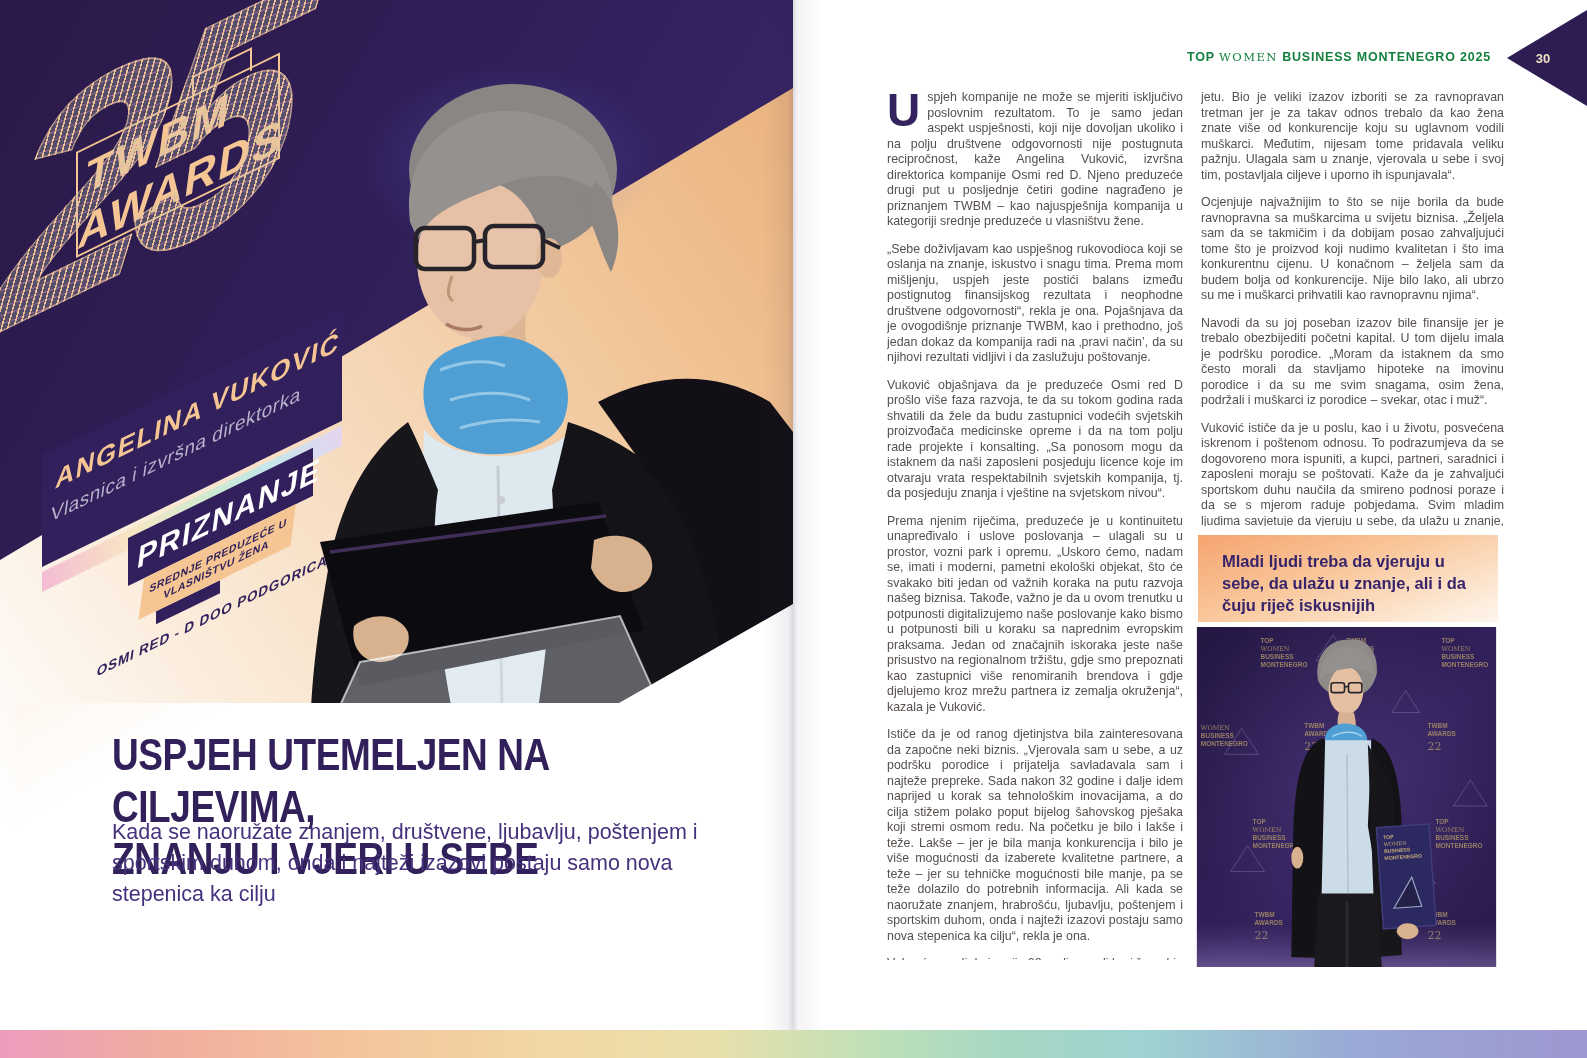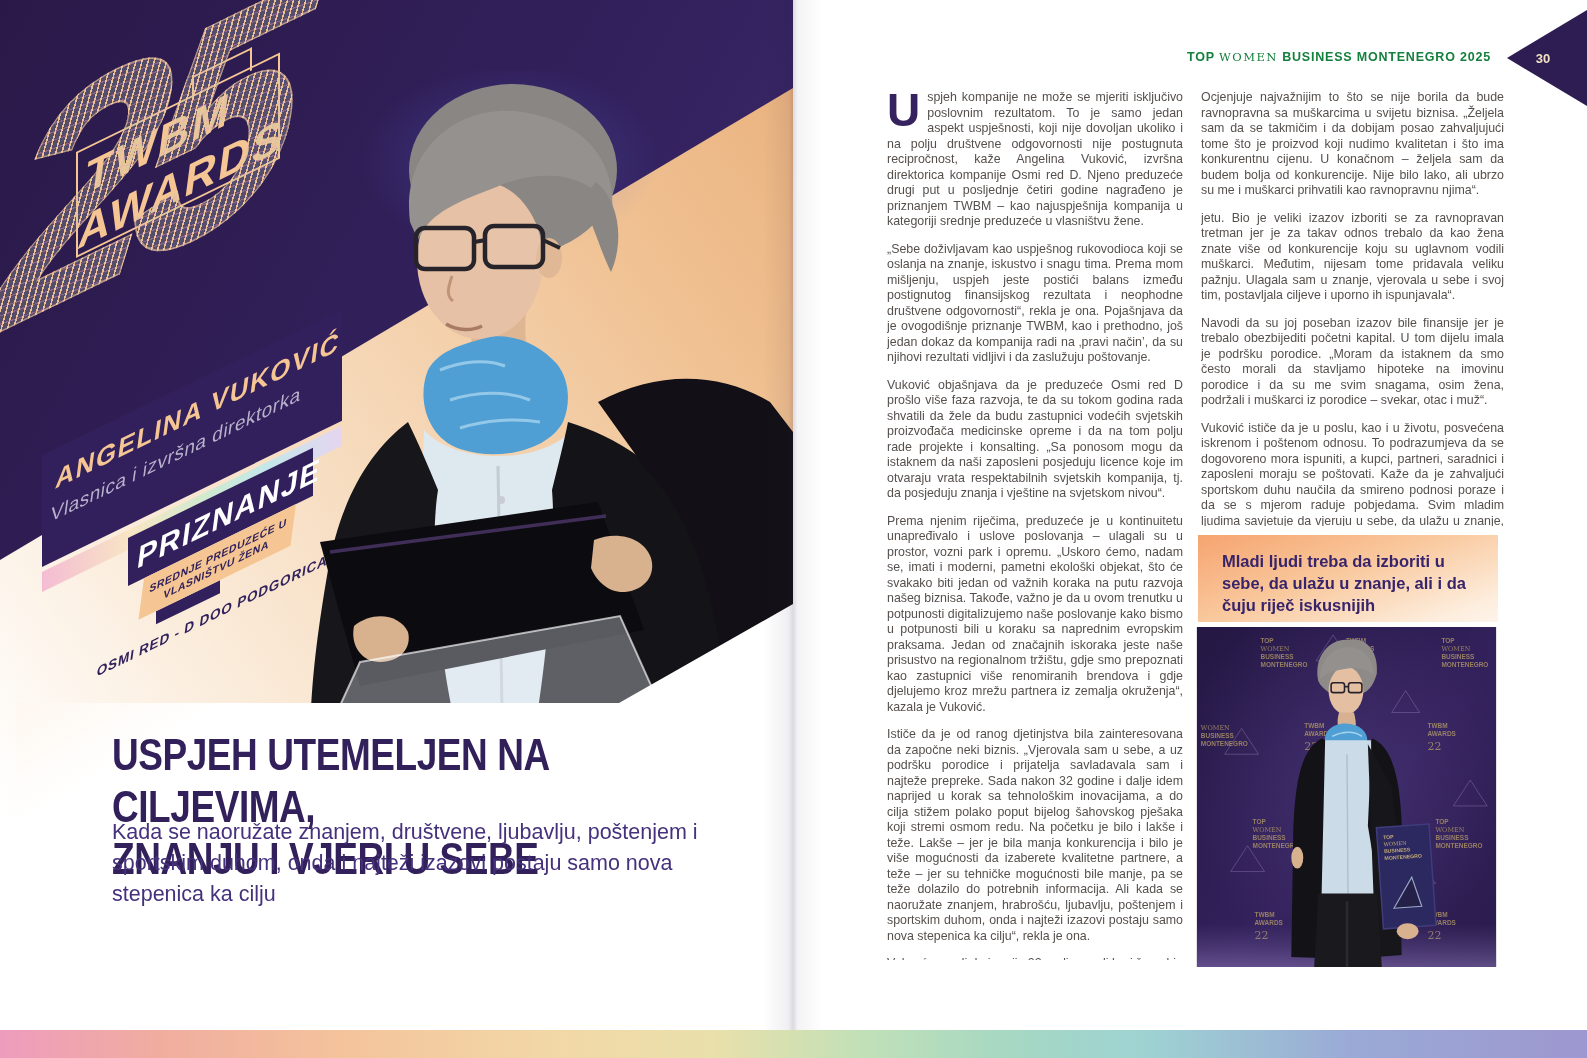--- a/index.html
+++ b/index.html
@@ -193,27 +193,27 @@
     <div class="col col1">
       <p><span class="dropcap">U</span><span>spjeh kompanije ne može se mjeriti isključivo poslovnim rezultatom. To je samo jedan aspekt uspješnosti, koji nije dovoljan ukoliko i na polju društvene odgovornosti nije postugnuta recipročnost, kaže Angelina Vuković, izvršna direktorica kompanije Osmi red D. Njeno preduzeće drugi put u posljednje četiri godine nagrađeno je priznanjem TWBM – kao najuspješnija kompanija u kategoriji srednje preduzeće u vlasništvu žene.</span></p>
       <p>„Sebe doživljavam kao uspješnog rukovodioca koji se oslanja na znanje, iskustvo i snagu tima. Prema mom mišljenju, uspjeh jeste postići balans između postignutog finansijskog rezultata i neophodne društvene odgovornosti“, rekla je ona. Pojašnjava da je ovogodišnje priznanje TWBM, kao i prethodno, još jedan dokaz da kompanija radi na ‚pravi način’, da su njihovi rezultati vidljivi i da zaslužuju poštovanje.</p>
       <p>Vuković objašnjava da je preduzeće Osmi red D prošlo više faza razvoja, te da su tokom godina rada shvatili da žele da budu zastupnici vodećih svjetskih proizvođača medicinske opreme i da na tom polju rade projekte i konsalting. „Sa ponosom mogu da istaknem da naši zaposleni posjeduju licence koje im otvaraju vrata respektabilnih svjetskih kompanija, tj. da posjeduju znanja i vještine na svjetskom nivou“.</p>
       <p>Prema njenim riječima, preduzeće je u kontinuitetu unapređivalo i uslove poslovanja – ulagali su u prostor, vozni park i opremu. „Uskoro ćemo, nadam se, imati i moderni, pametni ekološki objekat, što će svakako biti jedan od važnih koraka na putu razvoja našeg biznisa. Takođe, važno je da u ovom trenutku u potpunosti digitalizujemo naše poslovanje kako bismo u potpunosti bili u koraku sa naprednim evropskim praksama. Jedan od značajnih iskoraka jeste naše prisustvo na regionalnom tržištu, gdje smo prepoznati kao zastupnici više renomiranih brendova i gdje djelujemo kroz mrežu partnera iz zemalja okruženja“, kazala je Vuković.</p>
       <p>Ističe da je od ranog djetinjstva bila zainteresovana da započne neki biznis. „Vjerovala sam u sebe, a uz podršku porodice i prijatelja savladavala sam i najteže prepreke. Sada nakon 32 godine i dalje idem naprijed u korak sa tehnološkim inovacijama, a do cilja stižem polako poput bijelog šahovskog pješaka koji stremi osmom redu. Na početku je bilo i lakše i teže. Lakše – jer je bila manja konkurencija i bilo je više mogućnosti da izaberete kvalitetne partnere, a teže – jer su tehničke mogućnosti bile manje, pa se teže dolazilo do potrebnih informacija. Ali kada se naoružate znanjem, hrabrošću, ljubavlju, poštenjem i sportskim duhom, onda i najteži izazovi postaju samo nova stepenica ka cilju“, rekla je ona.</p>
       <p>Vukovć navodi da je prije 32 godine mali broj žena bio na rukovodećim pozicijama. „Mogu slobodno reći da smo počinjale u muškom poslovnom svi-</p>
     </div>
 
     <div class="col col2">
+      <p>jetu. Bio je veliki izazov izboriti se za ravnopravan tretman jer je za takav odnos trebalo da kao žena znate više od konkurencije koju su uglavnom vodili muškarci. Međutim, nijesam tome pridavala veliku pažnju. Ulagala sam u znanje, vjerovala u sebe i svoj tim, postavljala ciljeve i uporno ih ispunjavala“.</p>
       <p>Ocjenjuje najvažnijim to što se nije borila da bude ravnopravna sa muškarcima u svijetu biznisa. „Željela sam da se takmičim i da dobijam posao zahvaljujući tome što je proizvod koji nudimo kvalitetan i što ima konkurentnu cijenu. U konačnom – željela sam da budem bolja od konkurencije. Nije bilo lako, ali ubrzo su me i muškarci prihvatili kao ravnopravnu njima“.</p>
-      <p>jetu. Bio je veliki izazov izboriti se za ravnopravan tretman jer je za takav odnos trebalo da kao žena znate više od konkurencije koju su uglavnom vodili muškarci. Međutim, nijesam tome pridavala veliku pažnju. Ulagala sam u znanje, vjerovala u sebe i svoj tim, postavljala ciljeve i uporno ih ispunjavala“.</p>
       <p>Navodi da su joj poseban izazov bile finansije jer je trebalo obezbijediti početni kapital. U tom dijelu imala je podršku porodice. „Moram da istaknem da smo često morali da stavljamo hipoteke na imovinu porodice i da su me svim snagama, osim žena, podržali i muškarci iz porodice – svekar, otac i muž“.</p>
       <p>Vuković ističe da je u poslu, kao i u životu, posvećena iskrenom i poštenom odnosu. To podrazumjeva da se dogovoreno mora ispuniti, a kupci, partneri, saradnici i zaposleni moraju se poštovati. Kaže da je zahvaljući sportskom duhu naučila da smireno podnosi poraze i da se s mjerom raduje pobjedama. Svim mladim ljudima savjetuje da vjeruju u sebe, da ulažu u znanje, ali i da čuju riječ iskusnijih.</p>
     </div>
 
-    <div class="pullquote">Mladi ljudi treba da izboriti u sebe, da ulažu u znanje, ali i da čuju riječ iskusnijih</div>
+    <div class="pullquote">Mladi ljudi treba da vjeruju u sebe, da ulažu u znanje, ali i da čuju riječ iskusnijih</div>
 
     <svg class="event-photo" viewBox="0 0 301 342">
       <defs>
         <linearGradient id="wallGrad" x1="0" y1="0" x2="1" y2="1">
           <stop offset="0%" stop-color="#241743"></stop>
           <stop offset="55%" stop-color="#33215c"></stop>
           <stop offset="100%" stop-color="#2a1b4c"></stop>
         </linearGradient>
         <radialGradient id="wallLight" cx="50%" cy="45%" r="55%">
           <stop offset="0%" stop-color="#503c80" stop-opacity=".55"></stop>

